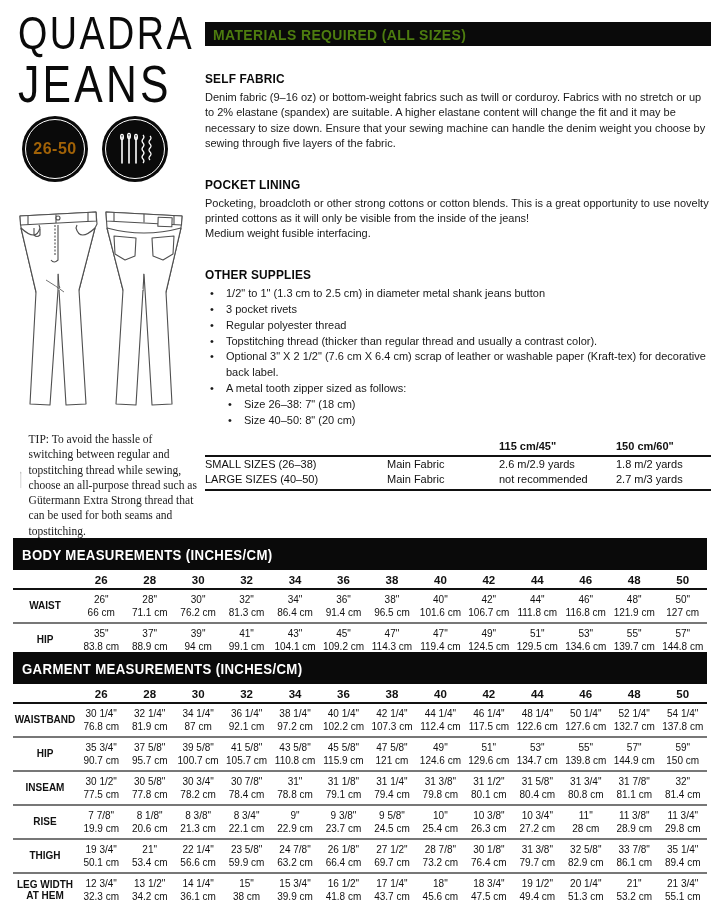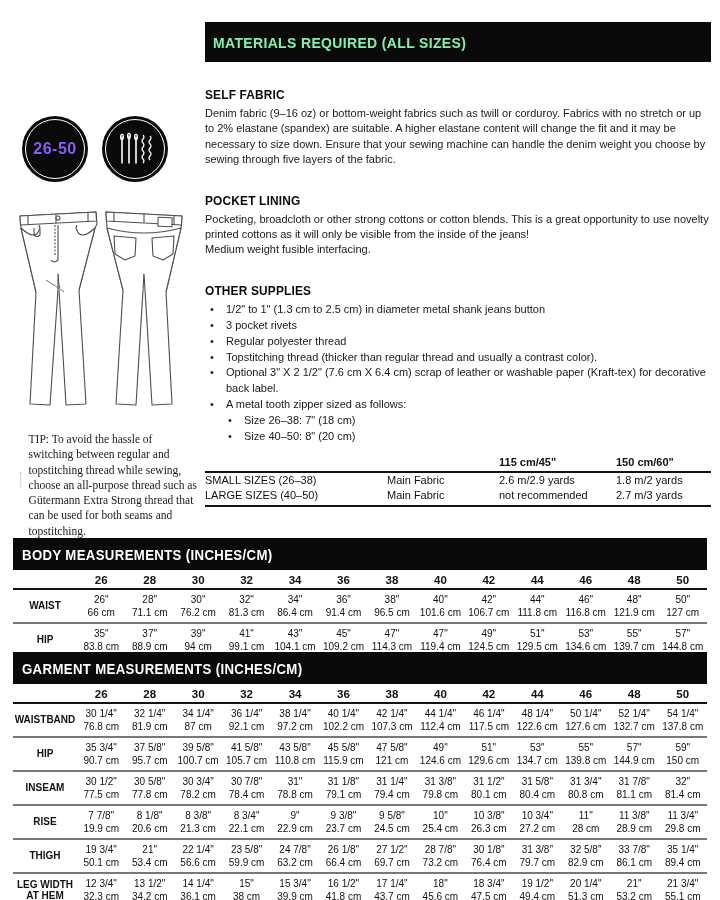--- a/index.html
+++ b/index.html
@@ -13,29 +13,29 @@
 
   
   .logo { position:absolute; left:18px; top:10px; width:190px; line-height:1; color:#0a0a0a; }
   .logo .l1 { font-size:46px; letter-spacing:3px; transform:scaleX(0.82); transform-origin:0 0; white-space:nowrap; }
   .logo .l2 { font-size:52px; letter-spacing:4px; transform:scaleX(0.82); transform-origin:0 0; white-space:nowrap; margin-top:2px; }
 
   .badges { position:absolute; left:22px; top:116px; display:flex; gap:14px; }
   .badge { position:relative; width:66px; height:66px; background:#0a0a0a; border-radius:50%;
            display:flex; align-items:center; justify-content:center; }
   .badge::after { content:""; position:absolute; inset:3px; border:1.5px solid #fff; border-radius:50%; }
-  .badge .size-range { color:#8b5cf6; font-weight:bold; font-size:16px; letter-spacing:0.5px; }
+  .badge .size-range { color:#a16207; font-weight:bold; font-size:16px; letter-spacing:0.5px; }
 
   .jeans-art { position:absolute; left:6px; top:194px; }
   .tip { position:absolute; left:20px; top:432px; width:178px; display:flex; gap:7px; }
   .tip-text { font-family:"Liberation Serif", serif; font-size:11.5px; line-height:1.33; color:#1a1a1a; }
 
   
   .right-col { position:absolute; left:205px; top:22px; width:506px; }
-  .black-bar { background:#0a0a0a; color:#86efac; height:40px; display:flex; align-items:center;
+  .black-bar { background:#0a0a0a; color:#4d7c0f; height:24px; display:flex; align-items:center;
                padding:0 8px; font-weight:bold; font-size:15px; letter-spacing:0.4px; }
   .black-bar .cond { transform:scaleX(0.93); }
   .sec-heading { font-weight:bold; font-size:13.5px; letter-spacing:0.2px; margin-top:25px; margin-bottom:4px; color:#0a0a0a; }
   .sec-body { font-size:11px; line-height:1.4; color:#191919; }
   .supplies { list-style:none; margin-top:2px; }
   .supplies li { display:flex; font-size:11px; line-height:1.45; color:#191919; }
   .supplies .mark { width:9px; flex:0 0 9px; margin-left:5px; margin-right:7px; }
   .supplies ul { list-style:none; margin-left:18px; }
 
   .fabric-table { width:100%; border-collapse:collapse; margin-top:10px; table-layout:fixed; }
@@ -59,20 +59,24 @@
   table.meas tbody tr { border-bottom:2px solid #777; }
   table.meas tbody tr:last-child { border-bottom:2.5px solid #555; }
   .body-sec { top:538px; }
   .garment-sec { top:652px; }
 </style>
 </head>
 <body>
 
 <div class="page">
 
+  <div class="logo">
+    <div class="l1">QUADRA</div>
+    <div class="l2">JEANS</div>
+  </div>
 
   <div class="badges">
     <div class="badge">
       <span class="size-range">26-50</span>
     </div>
     <div class="badge">
       <svg width="44" height="44" viewBox="0 0 44 44">
         <g stroke="#fff" fill="none" stroke-width="1.6" stroke-linecap="round">
           <line x1="9" y1="10" x2="9" y2="36"></line>
           <line x1="16" y1="9" x2="16" y2="36"></line>

